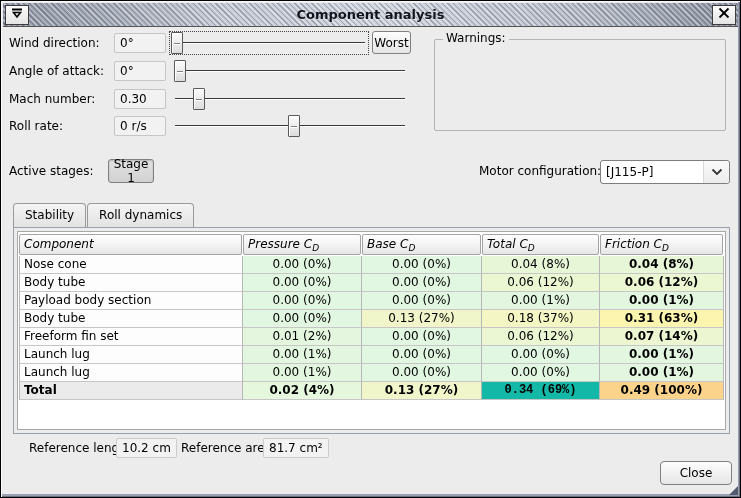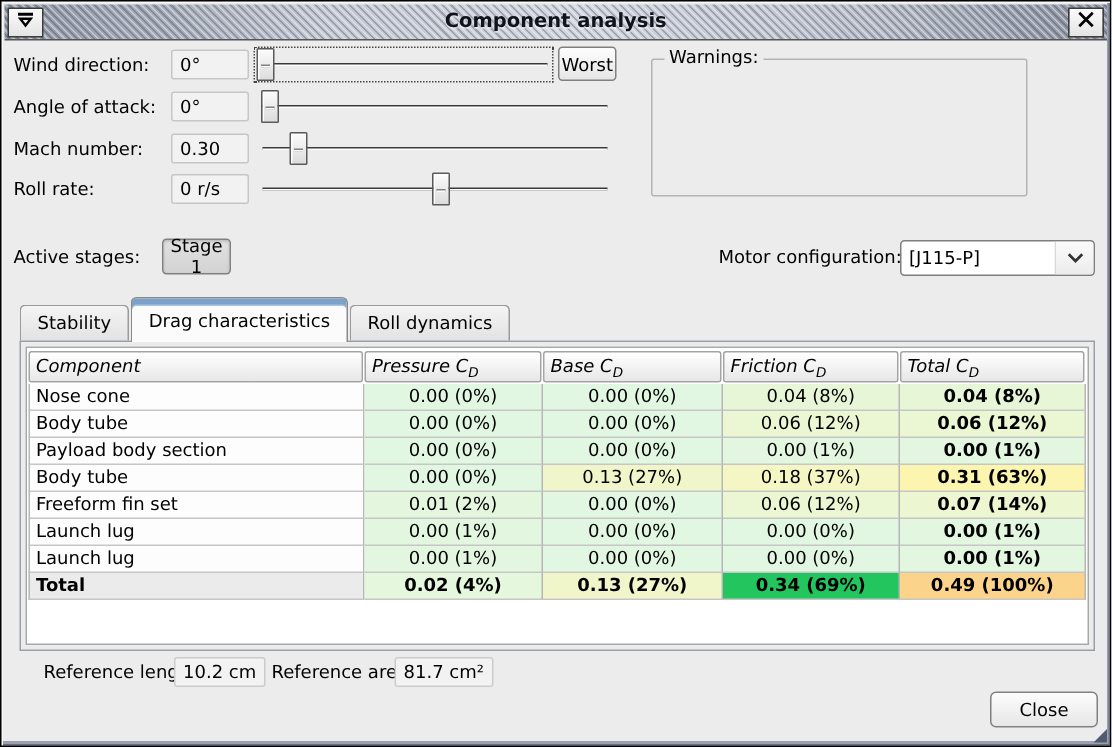--- a/index.html
+++ b/index.html
@@ -53,21 +53,21 @@
   .btn{
     background:linear-gradient(#fdfdfd,#e6e6e6);
     border:1px solid #808080;border-radius:3px;
     font-family:inherit;font-size:12px;color:#000;
     display:flex;align-items:center;justify-content:center;cursor:default;
   }
   .btn.toggled{background:linear-gradient(#e2e2e2,#d2d2d2);box-shadow:inset 0 1px 2px rgba(0,0,0,.18);}
   #worst-btn{position:absolute;left:371px;top:30px;width:39px;height:23px;}
   
   .warn-group{
-    position:absolute;left:433px;top:38px;width:251px;height:92px;
+    position:absolute;left:433px;top:38px;width:292px;height:92px;
     border:1px solid #b4b4b4;border-radius:2px;
   }
   .warn-legend{position:absolute;left:8px;top:-9px;background:#ececec;padding:0 3px;}
   .warn-list{
     position:absolute;left:7px;right:7px;top:8px;bottom:6px;
     background:#fdfdfd;border:1px solid #a8a8a8;
     padding:4px 6px;color:#9a9a9a;font-style:italic;
   }
   
   #stage-label{top:158px;}
@@ -199,33 +199,32 @@
     <span class="combo-text">[J115-P]</span>
     <span class="combo-arrow">
       <svg width="12" height="8" viewBox="0 0 12 8">
         <polyline points="1.5,1.5 6,6 10.5,1.5" fill="none" stroke="#333" stroke-width="1.8"></polyline>
       </svg>
     </span>
   </div>
 
   <div class="tabbar" id="tabbar">
       <div class="tab">Stability</div>
-      <div class="tab selected">Drag characteristics</div>
       <div class="tab">Roll dynamics</div>
     </div>
 
   <div class="tabpane">
     <div class="scrollarea">
       <div class="tbl">
         <div class="thead" id="thead">
             <div class="hcell">Component</div>
             <div class="hcell">Pressure C<sub>D</sub></div>
             <div class="hcell">Base C<sub>D</sub></div>
+            <div class="hcell">Total C<sub>D</sub></div>
             <div class="hcell">Friction C<sub>D</sub></div>
-            <div class="hcell">Total C<sub>D</sub></div>
           </div>
         <div id="tbody">
             <div class="trow">
               <div class="tcell name">Nose cone</div>
               <div class="tcell" style="background: rgb(226, 247, 226);">0.00 (0%)</div>
               <div class="tcell" style="background: rgb(226, 247, 226);">0.00 (0%)</div>
               <div class="tcell" style="background: rgb(232, 246, 216);">0.04 (8%)</div>
               <div class="tcell total" style="background: rgb(232, 246, 216);">0.04 (8%)</div>
             </div>
             <div class="trow">
@@ -267,21 +266,21 @@
               <div class="tcell name">Launch lug</div>
               <div class="tcell" style="background: rgb(227, 247, 224);">0.00 (1%)</div>
               <div class="tcell" style="background: rgb(226, 247, 226);">0.00 (0%)</div>
               <div class="tcell" style="background: rgb(226, 247, 226);">0.00 (0%)</div>
               <div class="tcell total" style="background: rgb(227, 247, 224);">0.00 (1%)</div>
             </div>
             <div class="trow bold">
               <div class="tcell name">Total</div>
               <div class="tcell" style="background: rgb(229, 247, 220);">0.02 (4%)</div>
               <div class="tcell" style="background: rgb(240, 246, 202);">0.13 (27%)</div>
-              <div class="tcell" style="background: #22c55e;">0.34 (69%)</div>
+              <div class="tcell" style="background: #14b8a6; font-family: Liberation Mono, monospace;">0.34 (69%)</div>
               <div class="tcell total" style="background: rgb(252, 211, 139);">0.49 (100%)</div>
             </div>
           </div>
       </div>
     </div>
   </div>
 
   <div class="ref-label" style="left:28px">Reference length:</div>
   <div class="ref-value" style="left:115px">10.2 cm</div>
   <div class="ref-label" style="left:180px">Reference area:</div>

